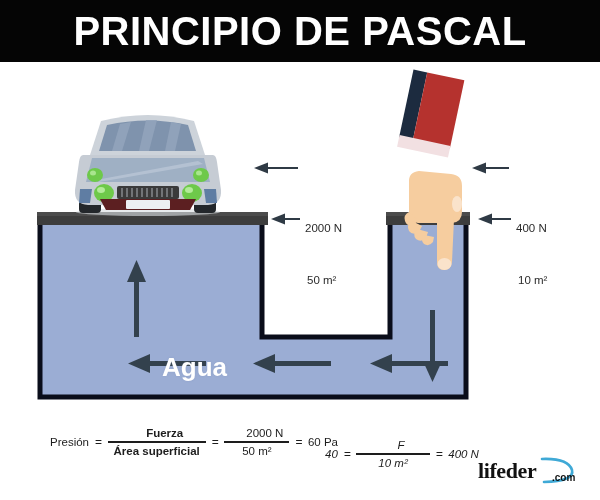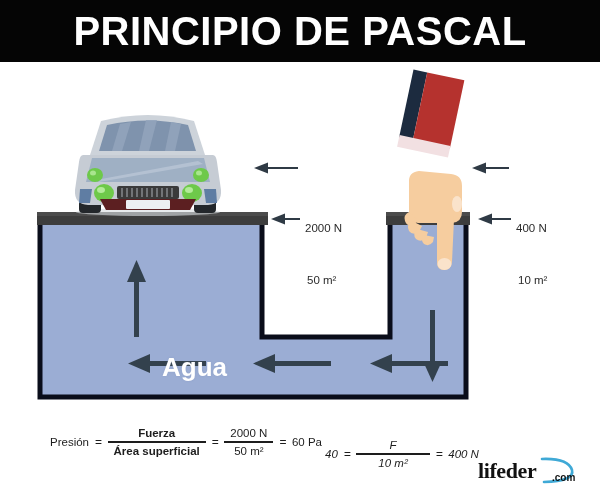--- a/index.html
+++ b/index.html
@@ -110,20 +110,21 @@
   }
   .fraction {
     display: inline-flex;
     flex-direction: column;
     align-items: center;
     line-height: 1.25;
   }
   .fr-num {
     padding: 0 6px 1px 6px;
     white-space: nowrap;
+    margin-left: 16px;
   }
   .fr-bar {
     width: 100%;
     height: 2px;
     background: #1d1d1d;
   }
   .fr-den {
     padding: 1px 6px 0 6px;
     white-space: nowrap;
   }

